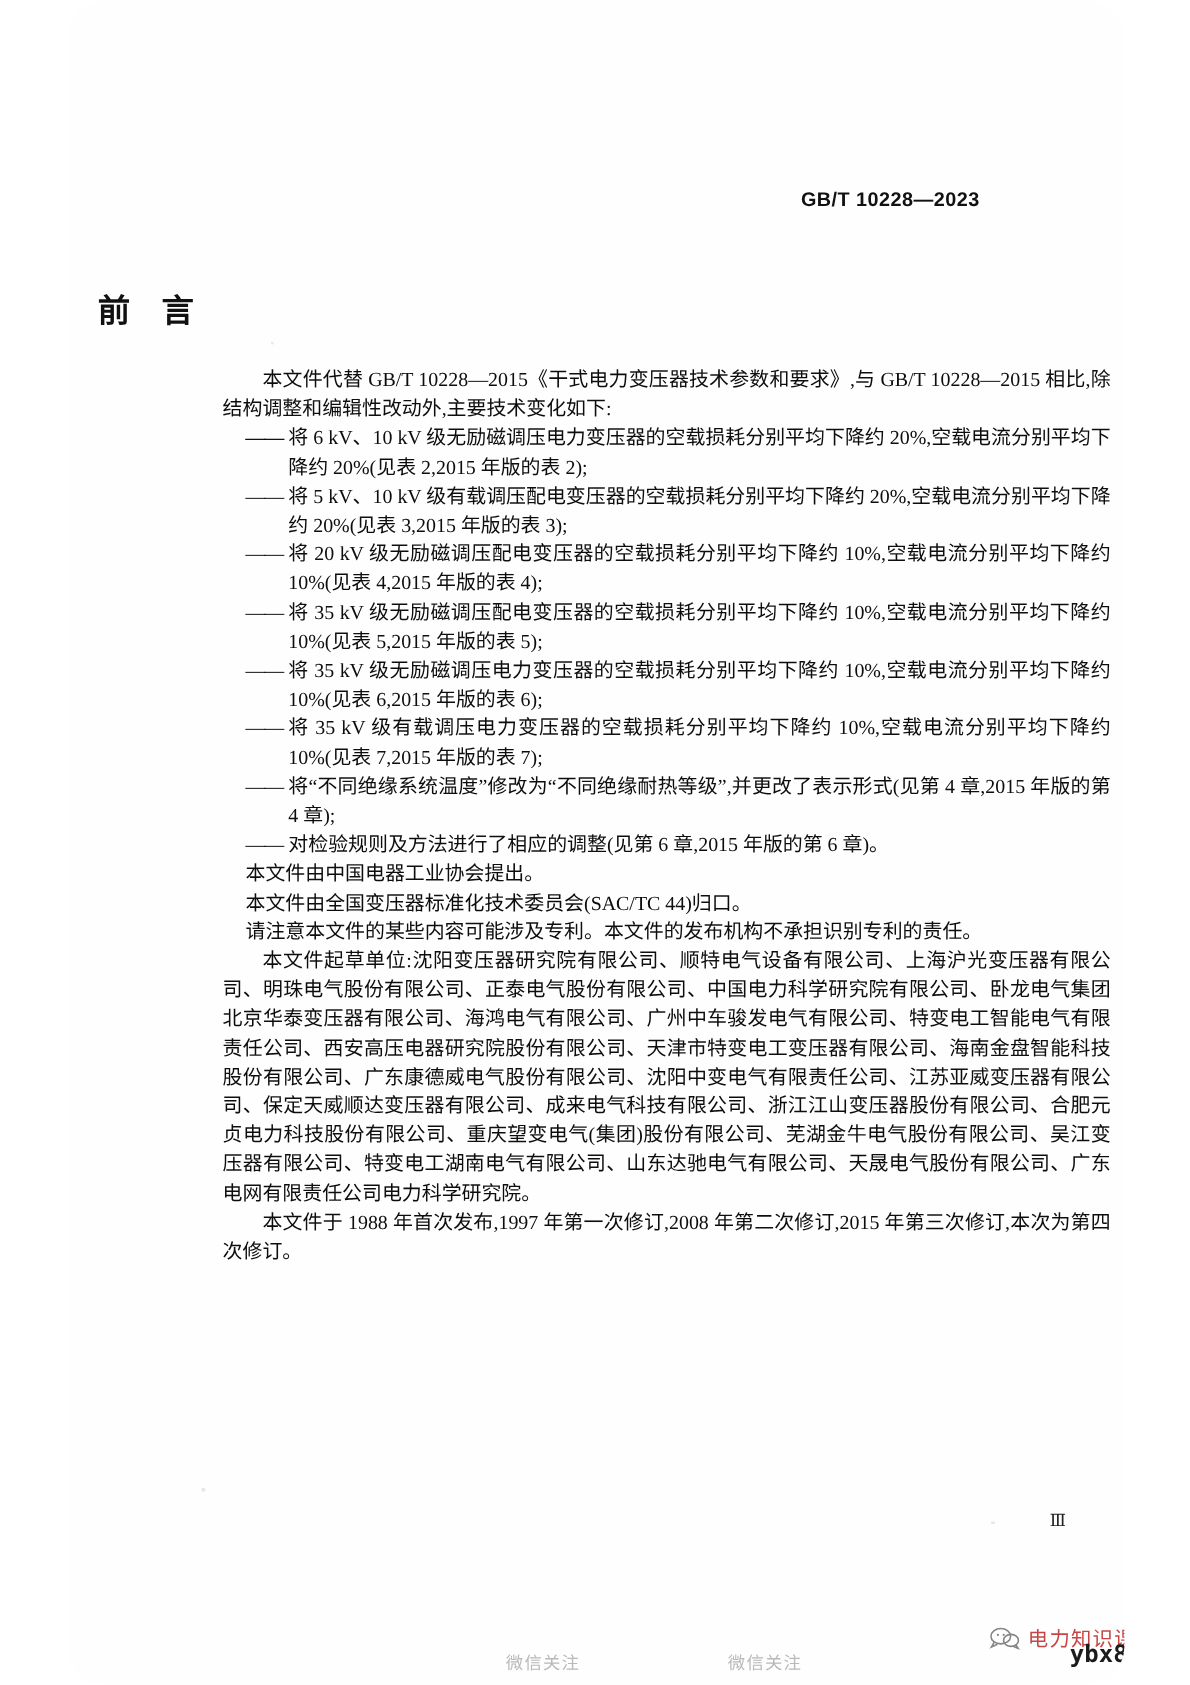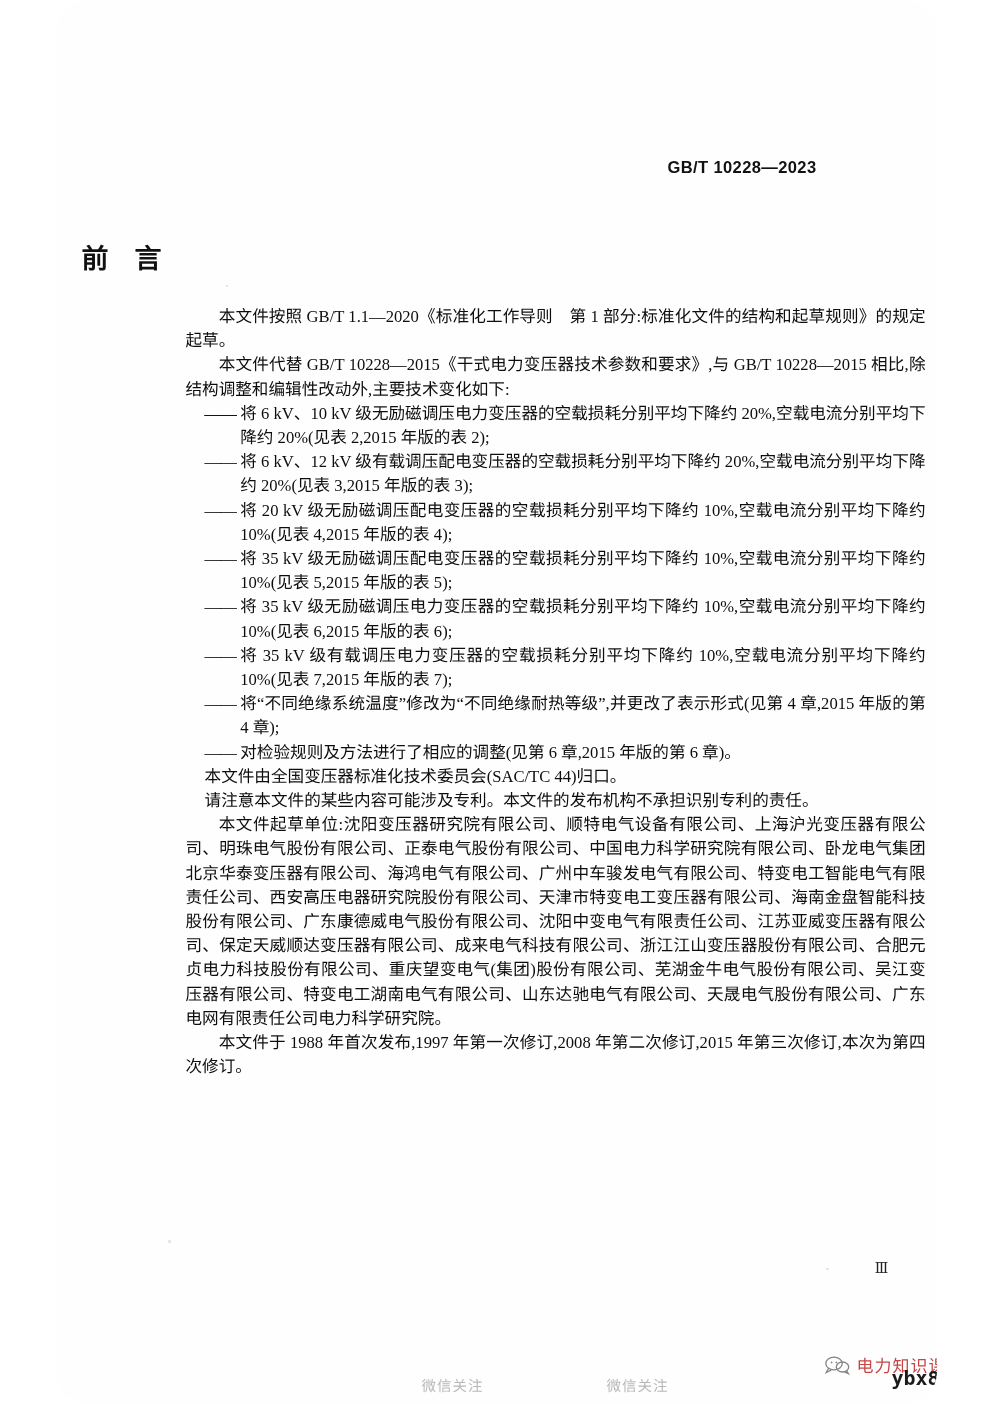--- a/index.html
+++ b/index.html
@@ -161,35 +161,34 @@
 <body>
 
 <div class="page">
 
   <div class="doc-header">GB/T 10228—2023</div>
 
   <div class="doc-title">前言</div>
 
   <div class="body-area">
 
-    <p class="para">本文件按照 GB/T 1.1—2020《标准化工作导则　第 1 部分:标准化文件的结构和起草规则》的规定起草。</p>
 
     <p class="para">本文件代替 GB/T 10228—2015《干式电力变压器技术参数和要求》,与 GB/T 10228—2015 相比,除结构调整和编辑性改动外,主要技术变化如下:</p>
 
     <ul class="dash-list">
       <li class="dash-item">
         <span class="dash">——</span>
       </li>
       <li class="dash-item">
         <span class="dash">——</span>
         <span>将 6 kV、10 kV 级无励磁调压电力变压器的空载损耗分别平均下降约 20%,空载电流分别平均下降约 20%(见表 2,2015 年版的表 2);</span>
       </li>
       <li class="dash-item">
         <span class="dash">——</span>
-        <span>将 6 kV、12 kV 级有载调压配电变压器的空载损耗分别平均下降约 20%,空载电流分别平均下降约 20%(见表 3,2015 年版的表 3);</span>
+        <span>将 5 kV、10 kV 级有载调压配电变压器的空载损耗分别平均下降约 20%,空载电流分别平均下降约 20%(见表 3,2015 年版的表 3);</span>
       </li>
       <li class="dash-item">
         <span class="dash">——</span>
         <span>将 20 kV 级无励磁调压配电变压器的空载损耗分别平均下降约 10%,空载电流分别平均下降约 10%(见表 4,2015 年版的表 4);</span>
       </li>
       <li class="dash-item">
         <span class="dash">——</span>
         <span>将 35 kV 级无励磁调压配电变压器的空载损耗分别平均下降约 10%,空载电流分别平均下降约 10%(见表 5,2015 年版的表 5);</span>
       </li>
       <li class="dash-item">
@@ -203,20 +202,21 @@
       <li class="dash-item">
         <span class="dash">——</span>
         <span>将“不同绝缘系统温度”修改为“不同绝缘耐热等级”,并更改了表示形式(见第 4 章,2015 年版的第 4 章);</span>
       </li>
       <li class="dash-item">
         <span class="dash">——</span>
         <span>对检验规则及方法进行了相应的调整(见第 6 章,2015 年版的第 6 章)。</span>
       </li>
     </ul>
 
+    <p class="para flush">本文件由中国电器工业协会提出。</p>
 
     <p class="para flush">本文件由全国变压器标准化技术委员会(SAC/TC 44)归口。</p>
 
     <p class="para flush">请注意本文件的某些内容可能涉及专利。本文件的发布机构不承担识别专利的责任。</p>
 
     <p class="para">本文件起草单位:沈阳变压器研究院有限公司、顺特电气设备有限公司、上海沪光变压器有限公司、明珠电气股份有限公司、正泰电气股份有限公司、中国电力科学研究院有限公司、卧龙电气集团北京华泰变压器有限公司、海鸿电气有限公司、广州中车骏发电气有限公司、特变电工智能电气有限责任公司、西安高压电器研究院股份有限公司、天津市特变电工变压器有限公司、海南金盘智能科技股份有限公司、广东康德威电气股份有限公司、沈阳中变电气有限责任公司、江苏亚威变压器有限公司、保定天威顺达变压器有限公司、成来电气科技有限公司、浙江江山变压器股份有限公司、合肥元贞电力科技股份有限公司、重庆望变电气(集团)股份有限公司、芜湖金牛电气股份有限公司、吴江变压器有限公司、特变电工湖南电气有限公司、山东达驰电气有限公司、天晟电气股份有限公司、广东电网有限责任公司电力科学研究院。</p>
 
 
     <p class="para">本文件于 1988 年首次发布,1997 年第一次修订,2008 年第二次修订,2015 年第三次修订,本次为第四次修订。</p>
 

